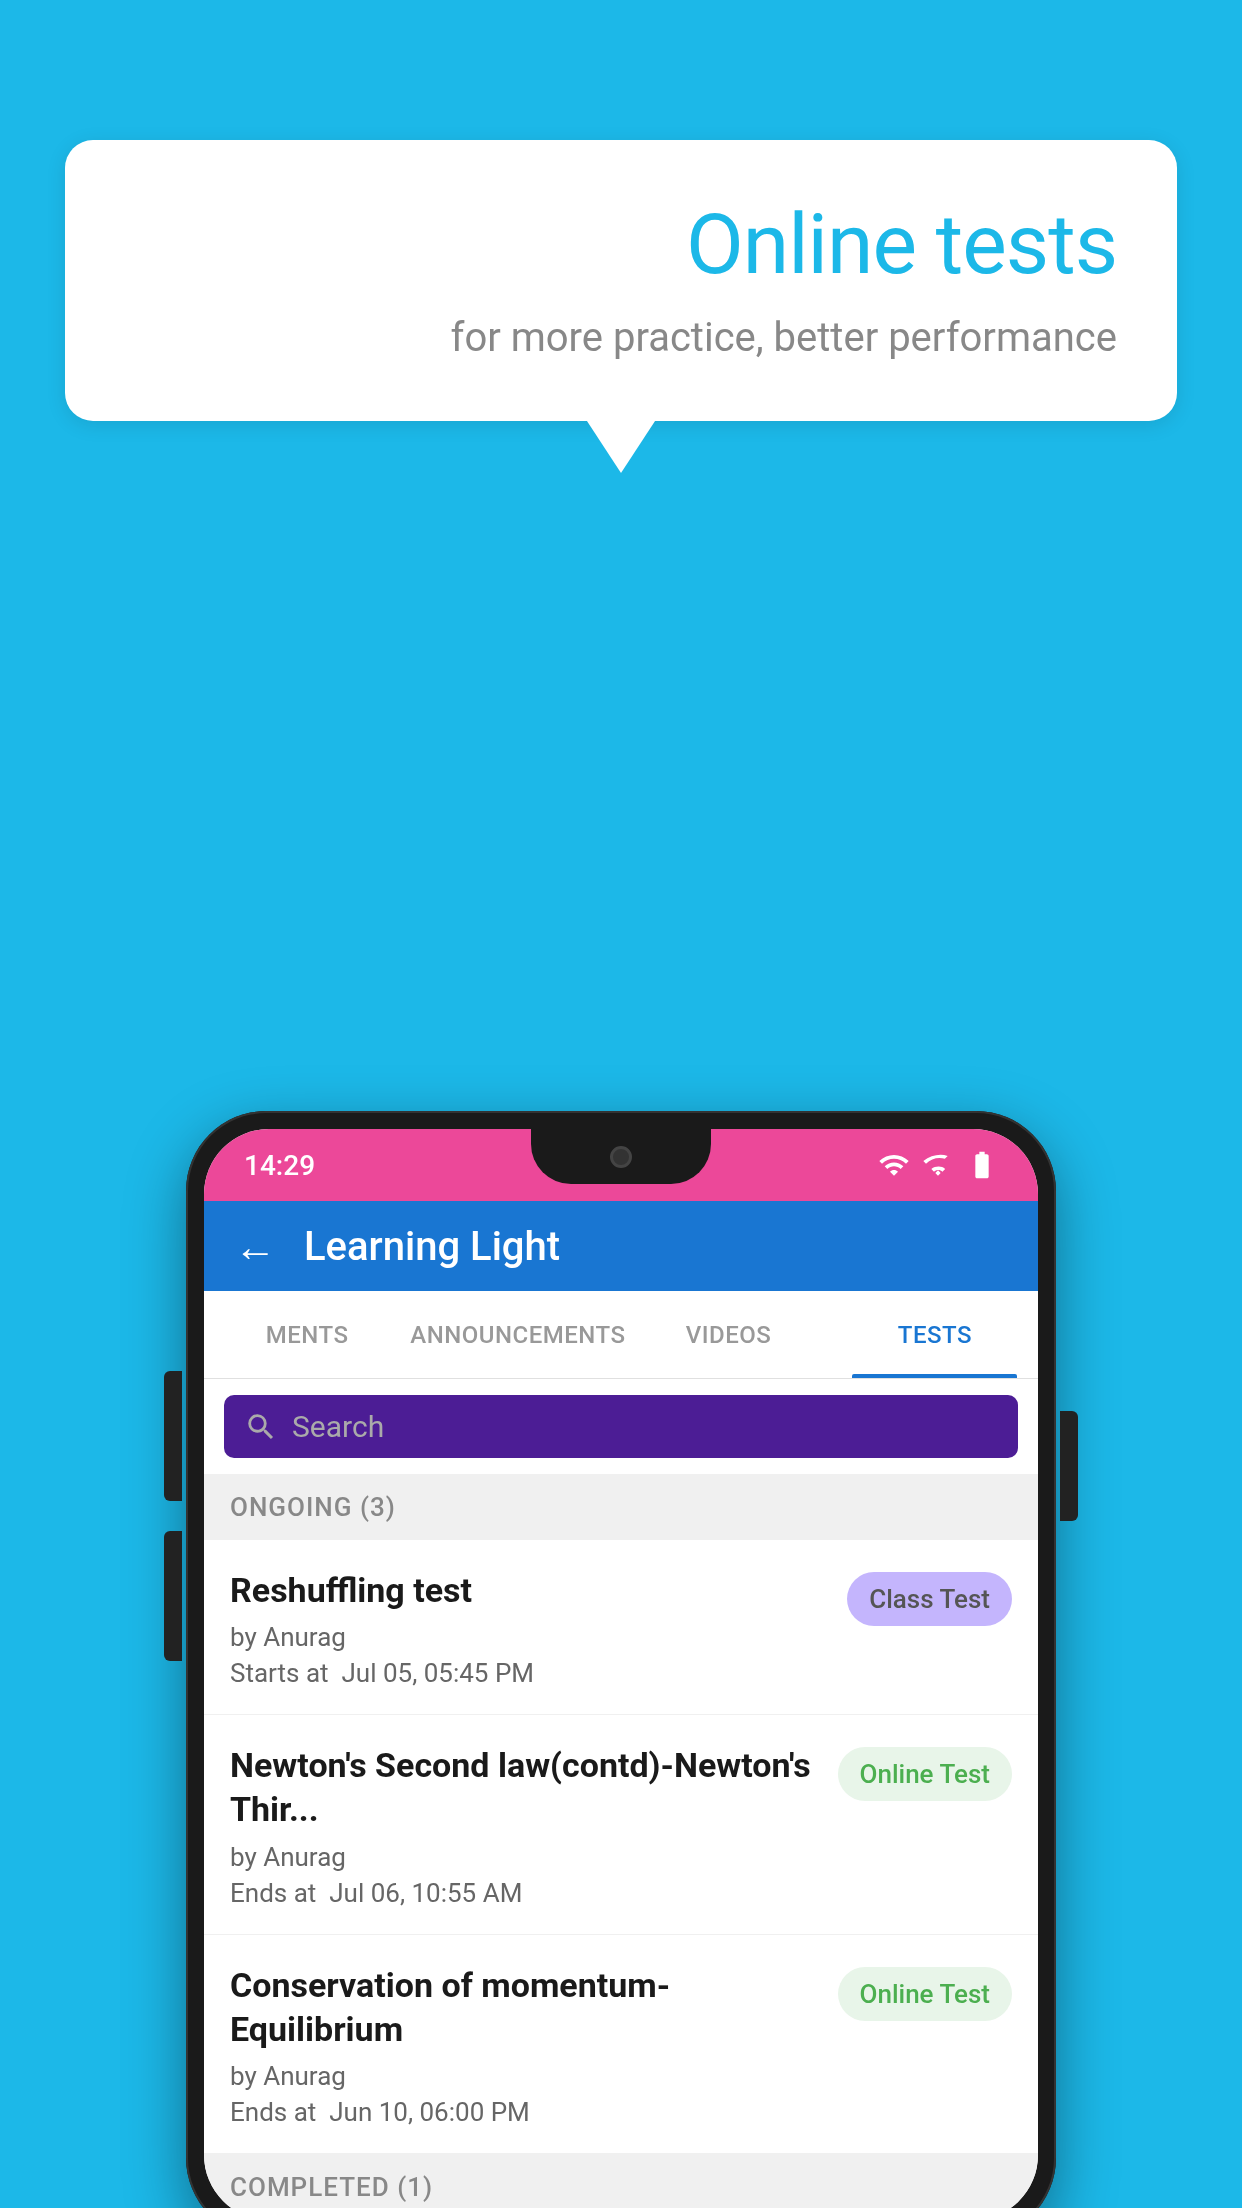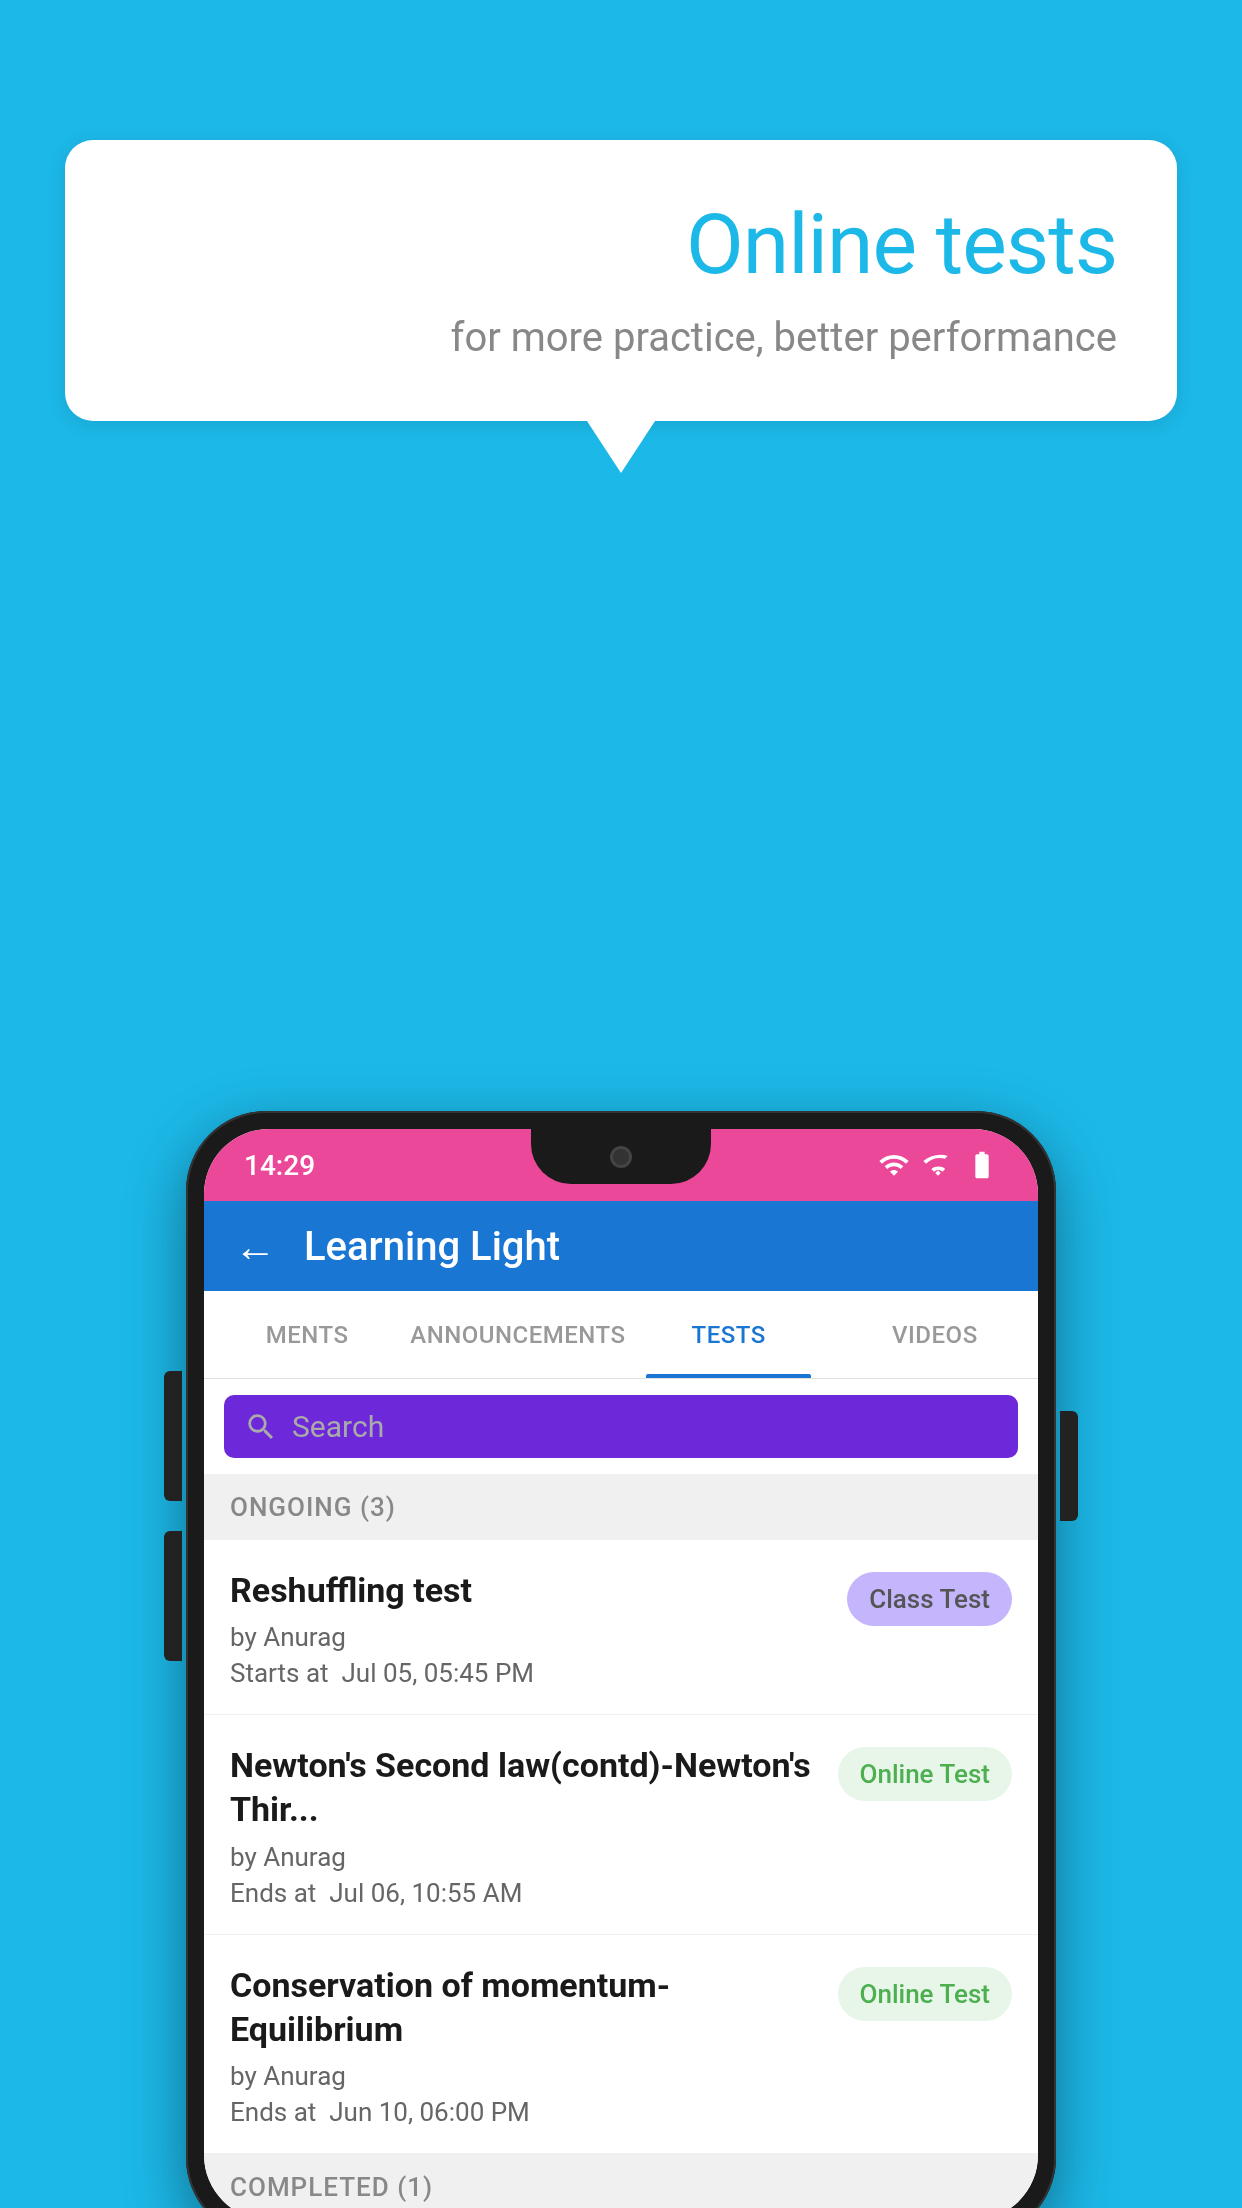--- a/index.html
+++ b/index.html
@@ -220,21 +220,21 @@
       border-radius: 2px 2px 0 0;
     }
 
     
     .search-container {
       background: white;
       padding: 16px 20px;
     }
 
     .search-box {
-      background: #6d28d9;
+      background: #4c1d95;
       border-radius: 10px;
       display: flex;
       align-items: center;
       padding: 14px 20px;
       gap: 14px;
     }
 
     .search-icon-svg {
       width: 34px;
       height: 34px;
@@ -363,22 +363,22 @@
       </div>
 
       <div class="app-header">
         <span class="back-arrow">←</span>
         <span class="app-title">Learning Light</span>
       </div>
 
       <div class="tabs-bar">
         <div class="tab">MENTS</div>
         <div class="tab">ANNOUNCEMENTS</div>
+        <div class="tab">VIDEOS</div>
         <div class="tab active">TESTS</div>
-        <div class="tab">VIDEOS</div>
       </div>
 
       <div class="search-container">
         <div class="search-box">
           <svg class="search-icon-svg" viewBox="0 0 24 24">
             <path d="M15.5 14h-.79l-.28-.27A6.471 6.471 0 0 0 16 9.5 6.5 6.5 0 1 0 9.5 16c1.61 0 3.09-.59 4.23-1.57l.27.28v.79l5 4.99L20.49 19l-4.99-5zm-6 0C7.01 14 5 11.99 5 9.5S7.01 5 9.5 5 14 7.01 14 9.5 11.99 14 9.5 14z"></path>
           </svg>
           <span class="search-placeholder">Search</span>
         </div>
       </div>

